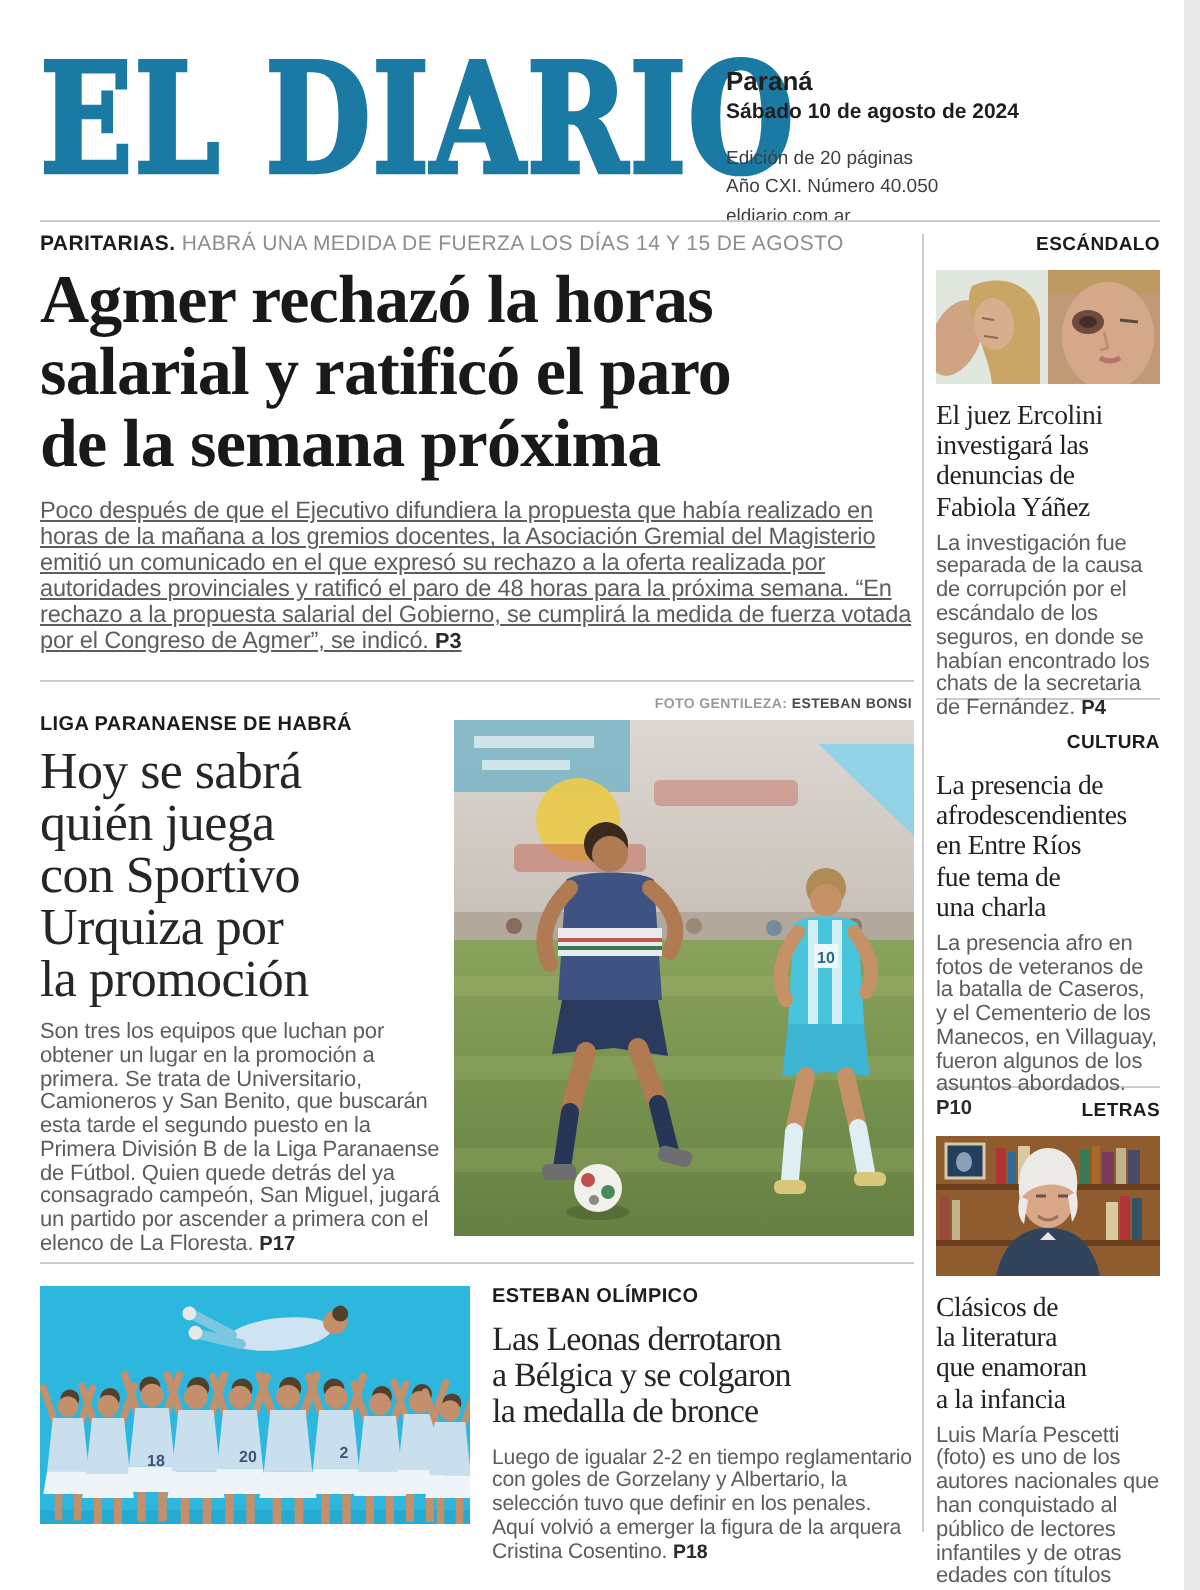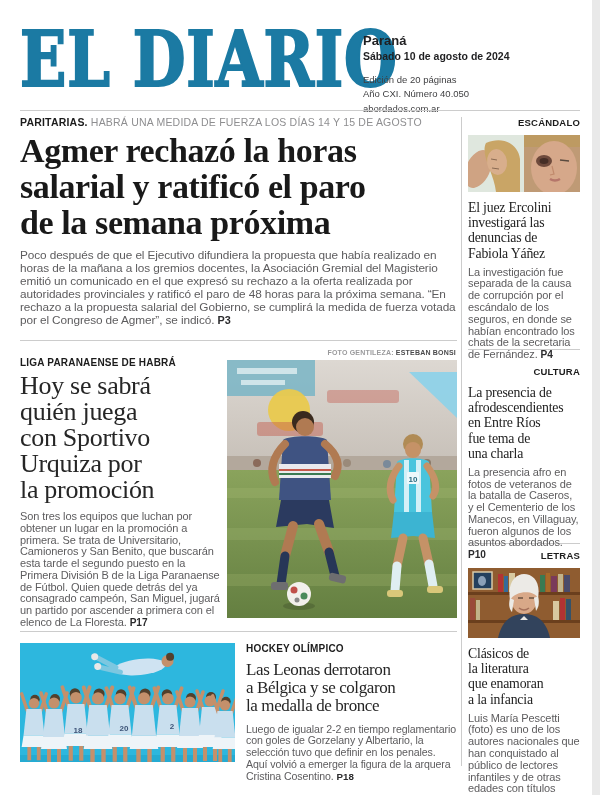--- a/index.html
+++ b/index.html
@@ -20,21 +20,21 @@
   .rule-v{position:absolute;width:1px;left:461px;top:117px;height:649px;background:#cccccc;}
 
   
   .main-story{position:absolute;left:20px;top:116px;width:437px;}
   .kicker{font-size:10.5px;color:#8e8e90;letter-spacing:.2px;}
   .kicker b{color:#1c1c1c;}
   .main-headline{margin-top:5px;font-family:"Liberation Serif","DejaVu Serif",serif;
         font-weight:bold;font-size:34px;line-height:1.06;letter-spacing:-.4px;
         color:#191919;white-space:pre-line;}
   .summary{color:#5d5c5e;letter-spacing:-.1px;}
-  .main-summary{margin-top:8px;font-size:11.8px;line-height:1.1;}
+  .main-summary{margin-top:8px;font-size:11.8px;line-height:1.1;text-decoration:underline;}
   .pref{font-weight:bold;color:#2b2b2d;font-size:.92em;letter-spacing:0;}
 
   .sec-label{font-size:10px;font-weight:bold;color:#1c1c1c;letter-spacing:.2px;}
 
   
   .futbol{position:absolute;left:20px;top:348px;width:437px;height:283px;}
   .credit{position:absolute;top:1px;right:1px;font-size:7px;letter-spacing:.2px;
           color:#9a9a9c;font-weight:bold;}
   .credit b{color:#4a4a4c;}
   .futbol .sec-label{position:absolute;left:0;top:9px;}
@@ -68,21 +68,21 @@
 
 <div class="page">
 
   <div class="logo">EL DIARIO</div>
   <div class="mast-info">
     <div class="mast-city">Paraná</div>
     <div class="mast-date">Sábado 10 de agosto de 2024</div>
     <div class="mast-meta">
       <div>Edición de 20 páginas</div>
       <div>Año CXI. Número 40.050</div>
-      <div>abordados.com.ar</div>
+      <div>eldiario.com.ar</div>
     </div>
   </div>
 
   <div class="rule-h" style="left:20px;top:110px;width:560px;"></div>
   <div class="rule-v"></div>
   <div class="rule-h" style="left:20px;top:340px;width:437px;"></div>
   <div class="rule-h" style="left:20px;top:631px;width:437px;"></div>
   <div class="rule-h" style="left:468px;top:349px;width:112px;"></div>
   <div class="rule-h" style="left:468px;top:543px;width:112px;"></div>
 
@@ -307,21 +307,21 @@
         <circle cx="-44" cy="-15" r="3.5" fill="#e8e8e8"></circle>
         <circle cx="-42" cy="-5" r="3.5" fill="#e8e8e8"></circle>
         <circle cx="28" cy="-3" r="6" fill="#c4906b"></circle>
         <circle cx="31" cy="-7" r="4" fill="#52402c"></circle>
       </g>
       <text x="58" y="90" text-anchor="middle" font-family="Liberation Sans, sans-serif" font-size="8" font-weight="bold" fill="#3d5478">18</text>
       <text x="104" y="88" text-anchor="middle" font-family="Liberation Sans, sans-serif" font-size="8" font-weight="bold" fill="#3d5478">20</text>
       <text x="152" y="86" text-anchor="middle" font-family="Liberation Sans, sans-serif" font-size="8" font-weight="bold" fill="#3d5478">2</text>
     </svg>
     <div class="hockey-text">
-      <div class="sec-label">HOCKEY OLÍMPICO</div>
+      <div class="sec-label">ESTEBAN OLÍMPICO</div>
       <div class="hockey-headline">Las Leonas derrotaron
 a Bélgica y se colgaron
 la medalla de bronce</div>
       <div class="summary hockey-summary">
         <span>Luego de igualar 2-2 en tiempo reglamentario con goles de Gorzelany y Albertario, la selección tuvo que definir en los penales. Aquí volvió a emerger la figura de la arquera Cristina Cosentino.</span>
         <b class="pref">P18</b>
       </div>
     </div>
   </div>
 

